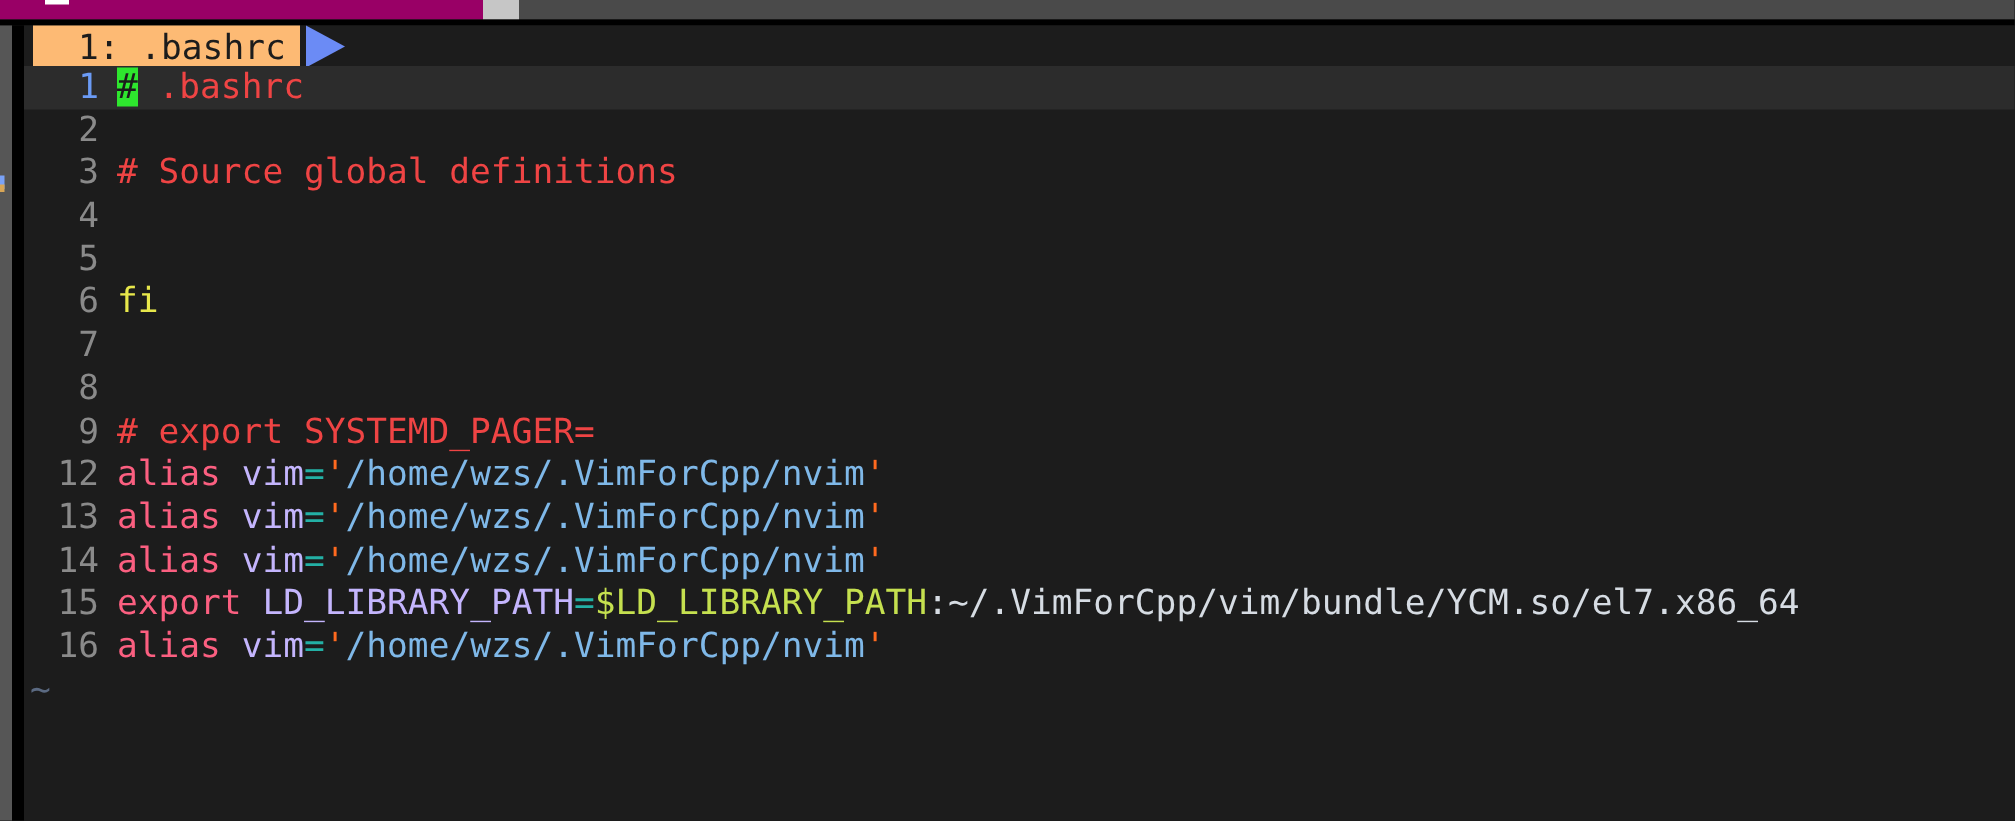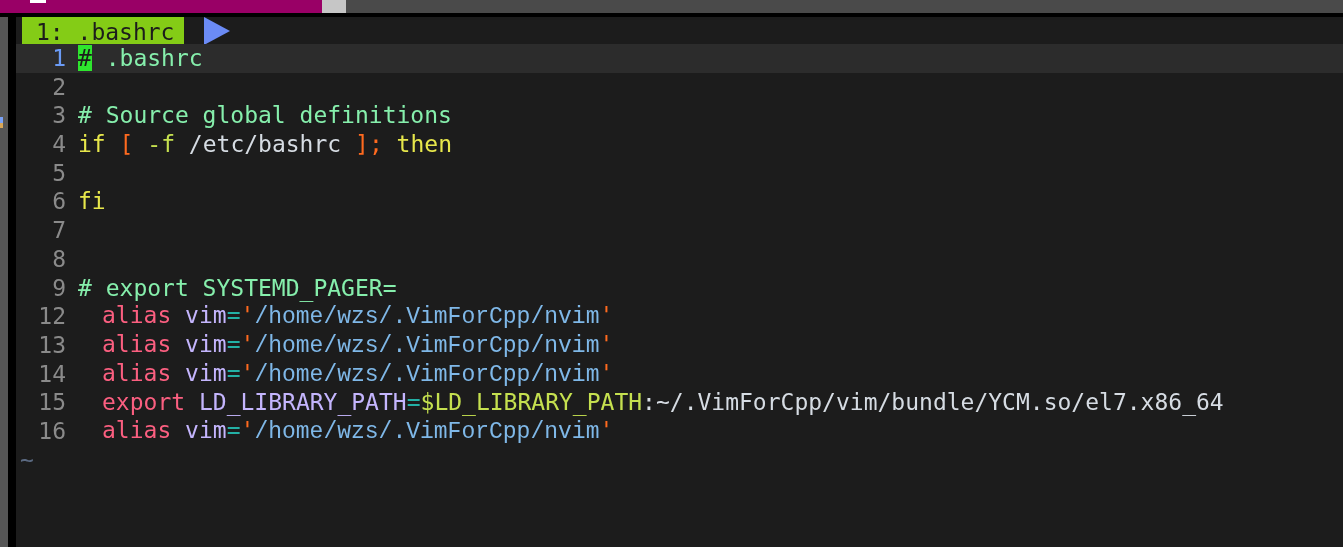--- a/index.html
+++ b/index.html
@@ -95,25 +95,25 @@
     width: 1327px;
     height: 29px;
     background: #1c1c1c;
   }
   .tab {
     position: absolute;
     left: 6px; top: 0px;
     height: 29px;
     display: flex;
     align-items: center;
-    background: #84cc16;
+    background: #fdba74;
     color: #1c1c1c;
     font-size: 23px;
     letter-spacing: 0px;
-    padding: 0 10px 0 14px;
+    padding: 0 10px 0 30px;
     box-sizing: border-box;
     white-space: pre;
   }
   .tab-arrow {
     position: absolute;
     left: 188px; top: 0;
     width: 0; height: 0;
     border-top: 14.5px solid transparent;
     border-bottom: 14.5px solid transparent;
     border-left: 26px solid #6b8bf5;
@@ -158,30 +158,30 @@
 
   .tilde {
     color: #5b6a82;
     padding-left: 4px;
     font-size: 23px;
     line-height: 28.7px;
     white-space: pre;
   }
 
   
-  .c-comment  { color: #86efac; }
+  .c-comment  { color: #ef4444; }
   .c-keyword  { color: #e7e74b; }
   .c-bracket  { color: #ff6a1f; }
   .c-flag     { color: #c5e04f; }
   .c-path     { color: #d6dce3; }
-  .c-builtin  { color: #fb5f80; margin-left: 24px; }
+  .c-builtin  { color: #fb5f80; }
   .c-ident    { color: #c4b5fd; }
   .c-op       { color: #23b0a5; }
   .c-quote    { color: #ff6a1f; }
-  .c-string   { color: #7fb8e8; font-family: Liberation Mono, monospace; }
+  .c-string   { color: #7fb8e8; }
   .c-var      { color: #c5e04f; }
   .c-cursor   { background: #2ee62e; color: #1c1c1c; }
 </style>
 </head>
 <body>
 
 <div id="app">
 
   <div class="topbar">
     <div class="topbar-magenta"></div>
@@ -215,21 +215,20 @@
       <span class="ltext"></span>
     </div>
 
     <div class="line">
       <span class="lnum">3</span>
       <span class="ltext c-comment"># Source global definitions</span>
     </div>
 
     <div class="line">
       <span class="lnum">4</span>
-      <span class="ltext"><span class="c-keyword">if</span><span> </span><span class="c-bracket">[</span><span> </span><span class="c-flag">-f</span><span> </span><span class="c-path">/etc/bashrc</span><span> </span><span class="c-bracket">];</span><span> </span><span class="c-keyword">then</span></span>
     </div>
 
     <div class="line">
       <span class="lnum">5</span>
     </div>
 
     <div class="line">
       <span class="lnum">6</span>
       <span class="ltext c-keyword">fi</span>
     </div>

